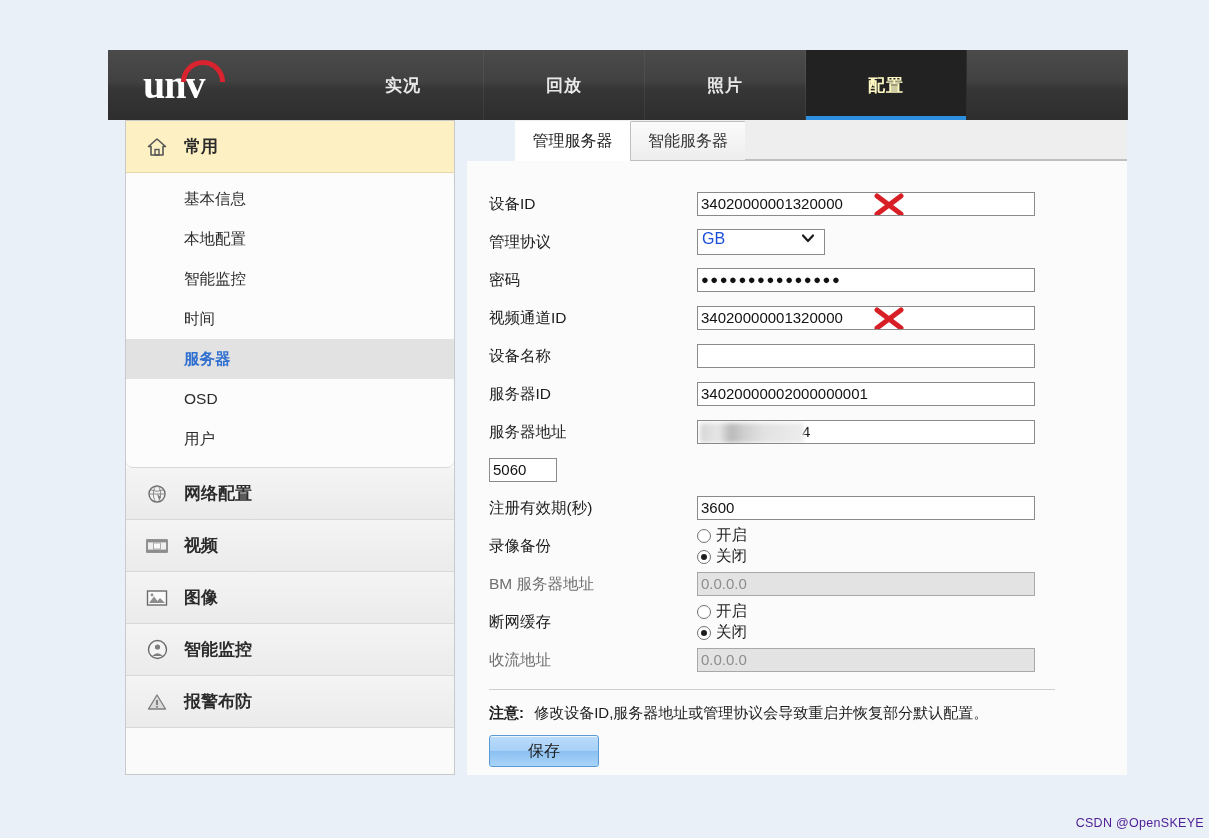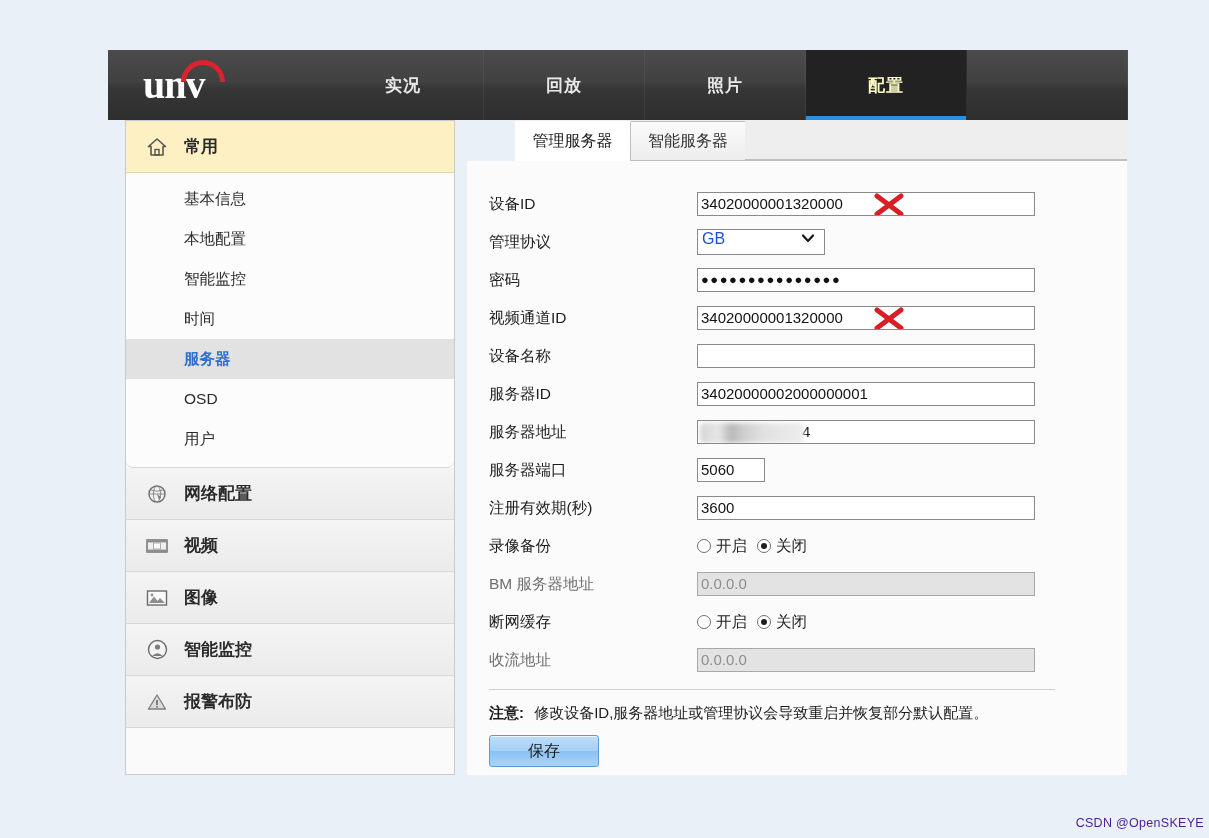--- a/index.html
+++ b/index.html
@@ -308,23 +308,23 @@
     background: linear-gradient(90deg,#d7d7d7 0%,#e6e6e6 18%,#b9b9b9 30%,#cfcfcf 42%,#e2e2e2 62%,#ededed 100%);
     filter: blur(2.2px);
     border-radius: 3px;
     pointer-events: none;
   }
 
   
   .radios {
     display: flex;
     align-items: center;
-    gap: 10px;
     font-size: 15.5px;
     color: #1c1c1c;
+    flex-direction: column;
   }
   .radio-opt {
     display: flex;
     align-items: center;
     gap: 5px;
     cursor: pointer;
   }
   .rdot {
     width: 14px;
     height: 14px;
@@ -584,21 +584,20 @@
 
         <div class="frow">
           <div class="flabel">服务器地址</div>
           <div class="inp w-wide">
             <span class="blur-ip"></span>
             <span style="margin-left:101px">4</span>
           </div>
         </div>
 
         <div class="frow">
-          <div class="flabel">服务器端口</div>
           <div class="inp w-port">
             <span>5060</span>
           </div>
         </div>
 
         <div class="frow">
           <div class="flabel">注册有效期(秒)</div>
           <div class="inp w-wide">
             <span>3600</span>
           </div>

